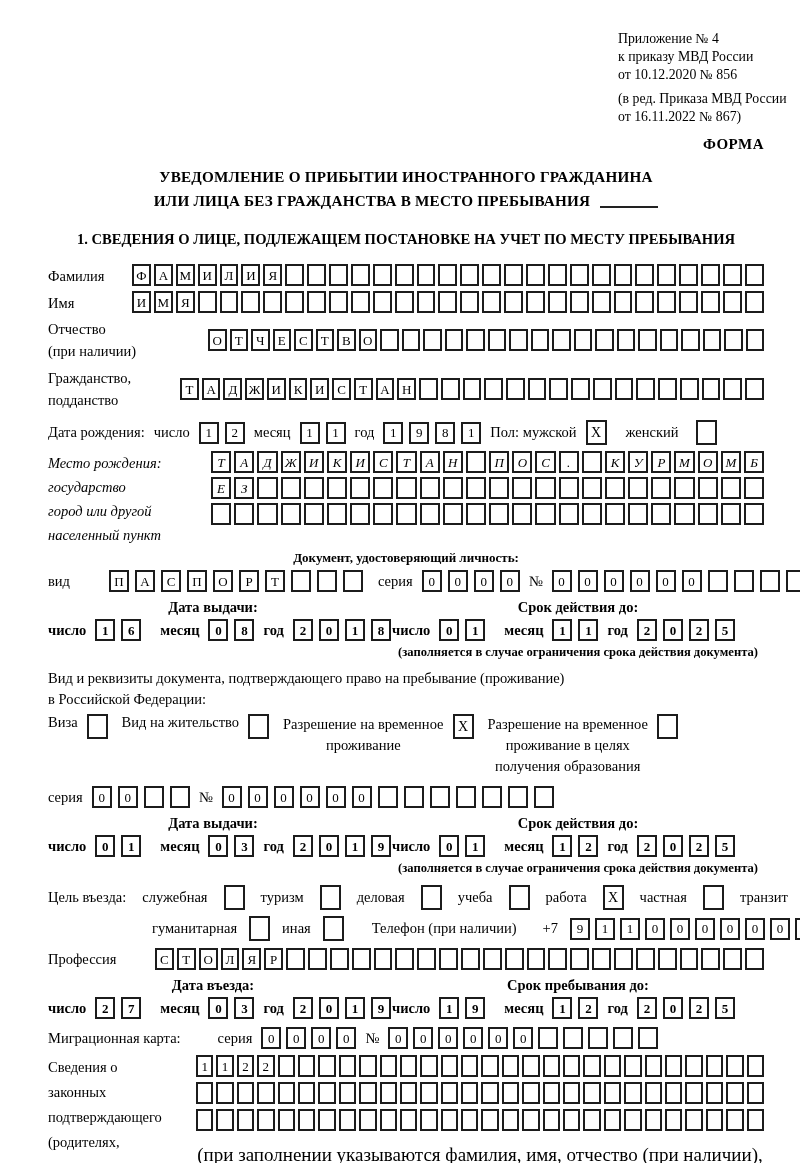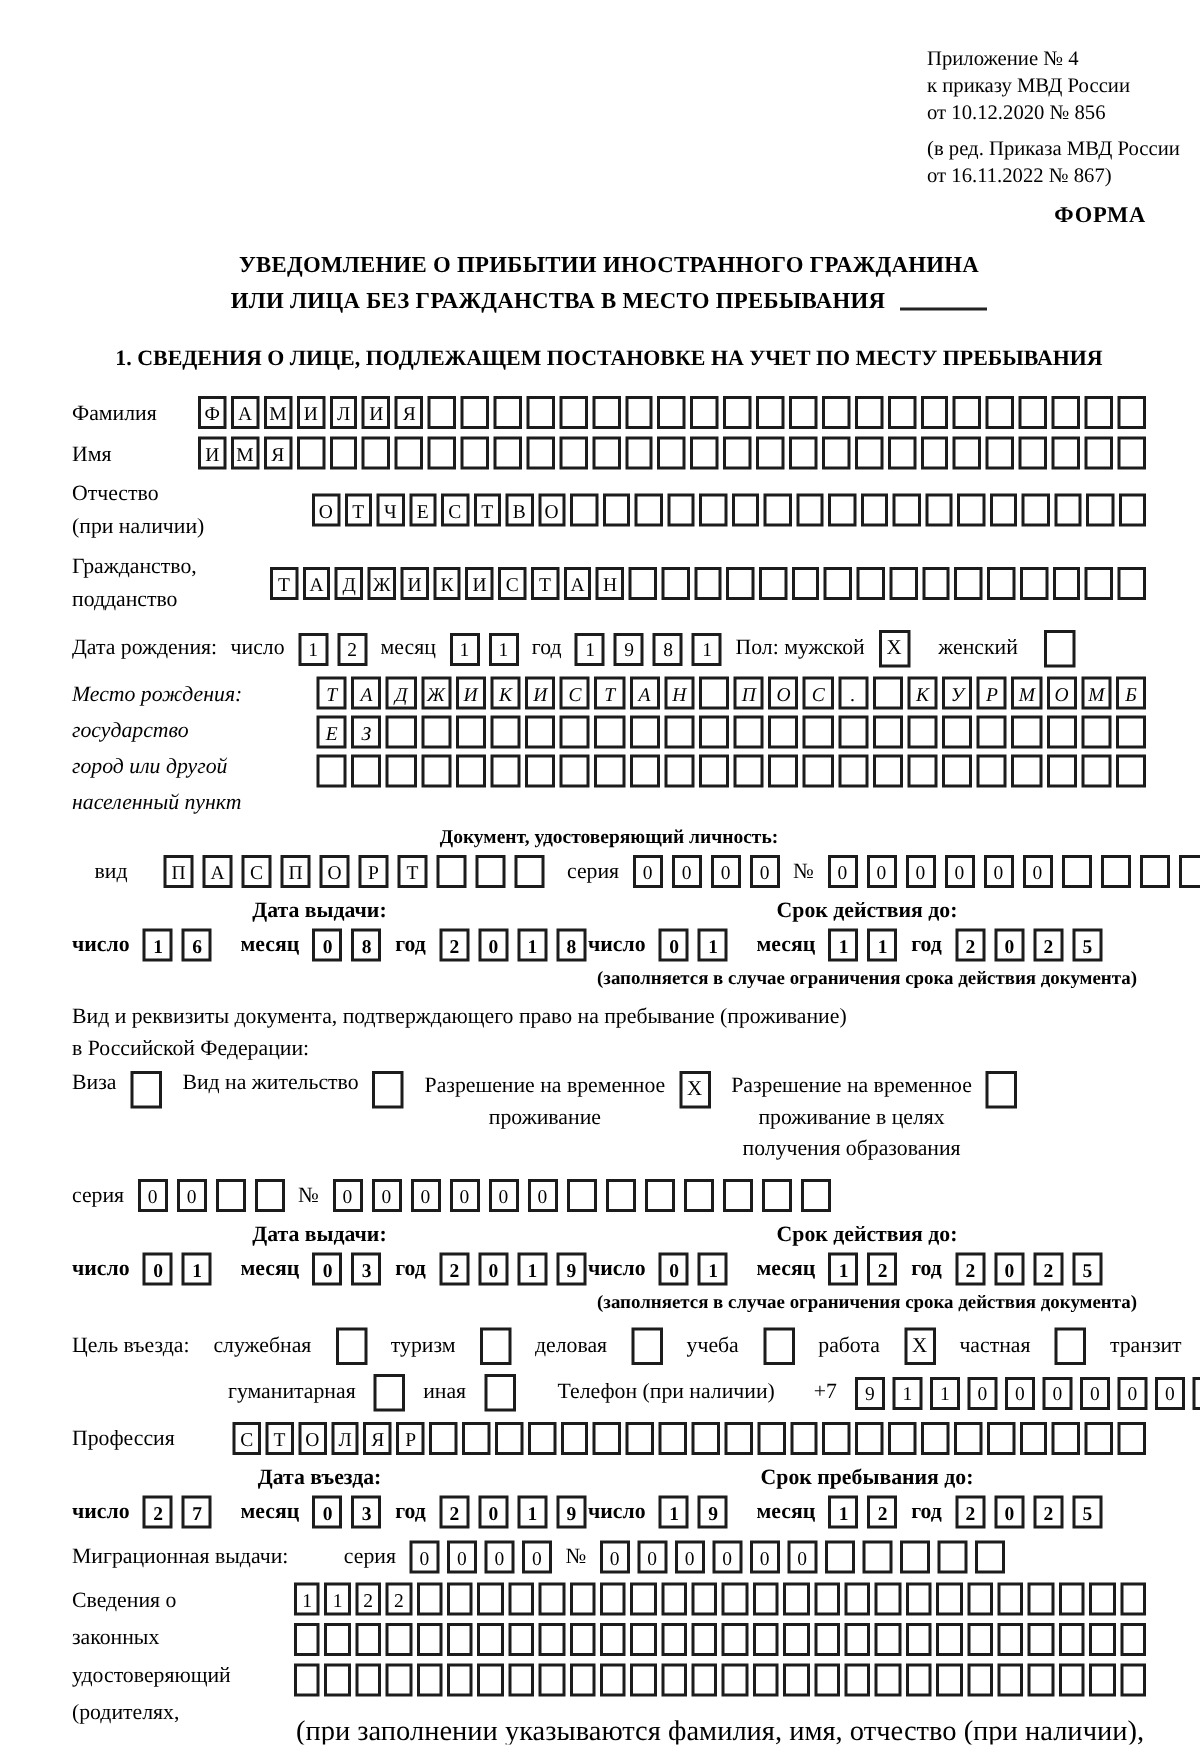--- a/index.html
+++ b/index.html
@@ -35,21 +35,21 @@
     display:flex; align-items:center; justify-content:center;
     font-size:13px; line-height:1;
   }
   .cells.sp { gap:6px; }
   .cells.sp .cell { flex:0 0 20px; }
   .cbox {
     display:inline-flex; width:21px; height:25px; border:2px solid #1c1c1c;
     align-items:center; justify-content:center; font-size:14px; flex:0 0 auto;
   }
 
-  .inline-row { display:flex; align-items:center; gap:9px; margin-top:6px; flex-wrap:nowrap;text-align:center; }
+  .inline-row { display:flex; align-items:center; gap:9px; margin-top:6px; flex-wrap:nowrap; }
   .dlab { flex:0 0 auto; }
 
   
   .bp { display:flex; align-items:flex-start; margin-top:6px;font-style:italic; }
   .bp-label { flex:0 0 163px; line-height:24px; }
   .bp-rows { flex:1 1 auto; display:flex; flex-direction:column; gap:4px; }
 
   .doc-head { text-align:center; font-weight:bold; margin-top:3px; font-size:13px; }
 
   
@@ -653,21 +653,21 @@
             <span class="cell">2</span>
             <span class="cell">0</span>
             <span class="cell">2</span>
             <span class="cell">5</span>
           </span>
       </div>
     </div>
   </div>
 
   <div class="inline-row" style="margin-top:8px">
-    <span class="dlab">Миграционная выдачи:</span>
+    <span class="dlab">Миграционная карта:</span>
     <span class="dlab" style="margin-left:28px">серия</span>
     <span class="cells sp" style="gap:5px">
         <span class="cell">0</span>
         <span class="cell">0</span>
         <span class="cell">0</span>
         <span class="cell">0</span>
       </span>
     <span class="dlab">№</span>
     <span class="cells sp" style="gap:5px">
         <span class="cell">0</span>
@@ -681,21 +681,21 @@
         <span class="cell"></span>
         <span class="cell"></span>
         <span class="cell"></span>
       </span>
   </div>
 
   <div class="reps">
     <div class="reps-label">
       <div>Сведения о</div>
       <div>законных</div>
-      <div>удостоверяющий</div>
+      <div>подтверждающего</div>
       <div>(родителях,</div>
       <div>усыновителях,</div>
 
     </div>
     <div class="reps-rows">
       <div class="cells">
           <span class="cell">1</span>
           <span class="cell">1</span>
           <span class="cell">2</span>
           <span class="cell">2</span>

